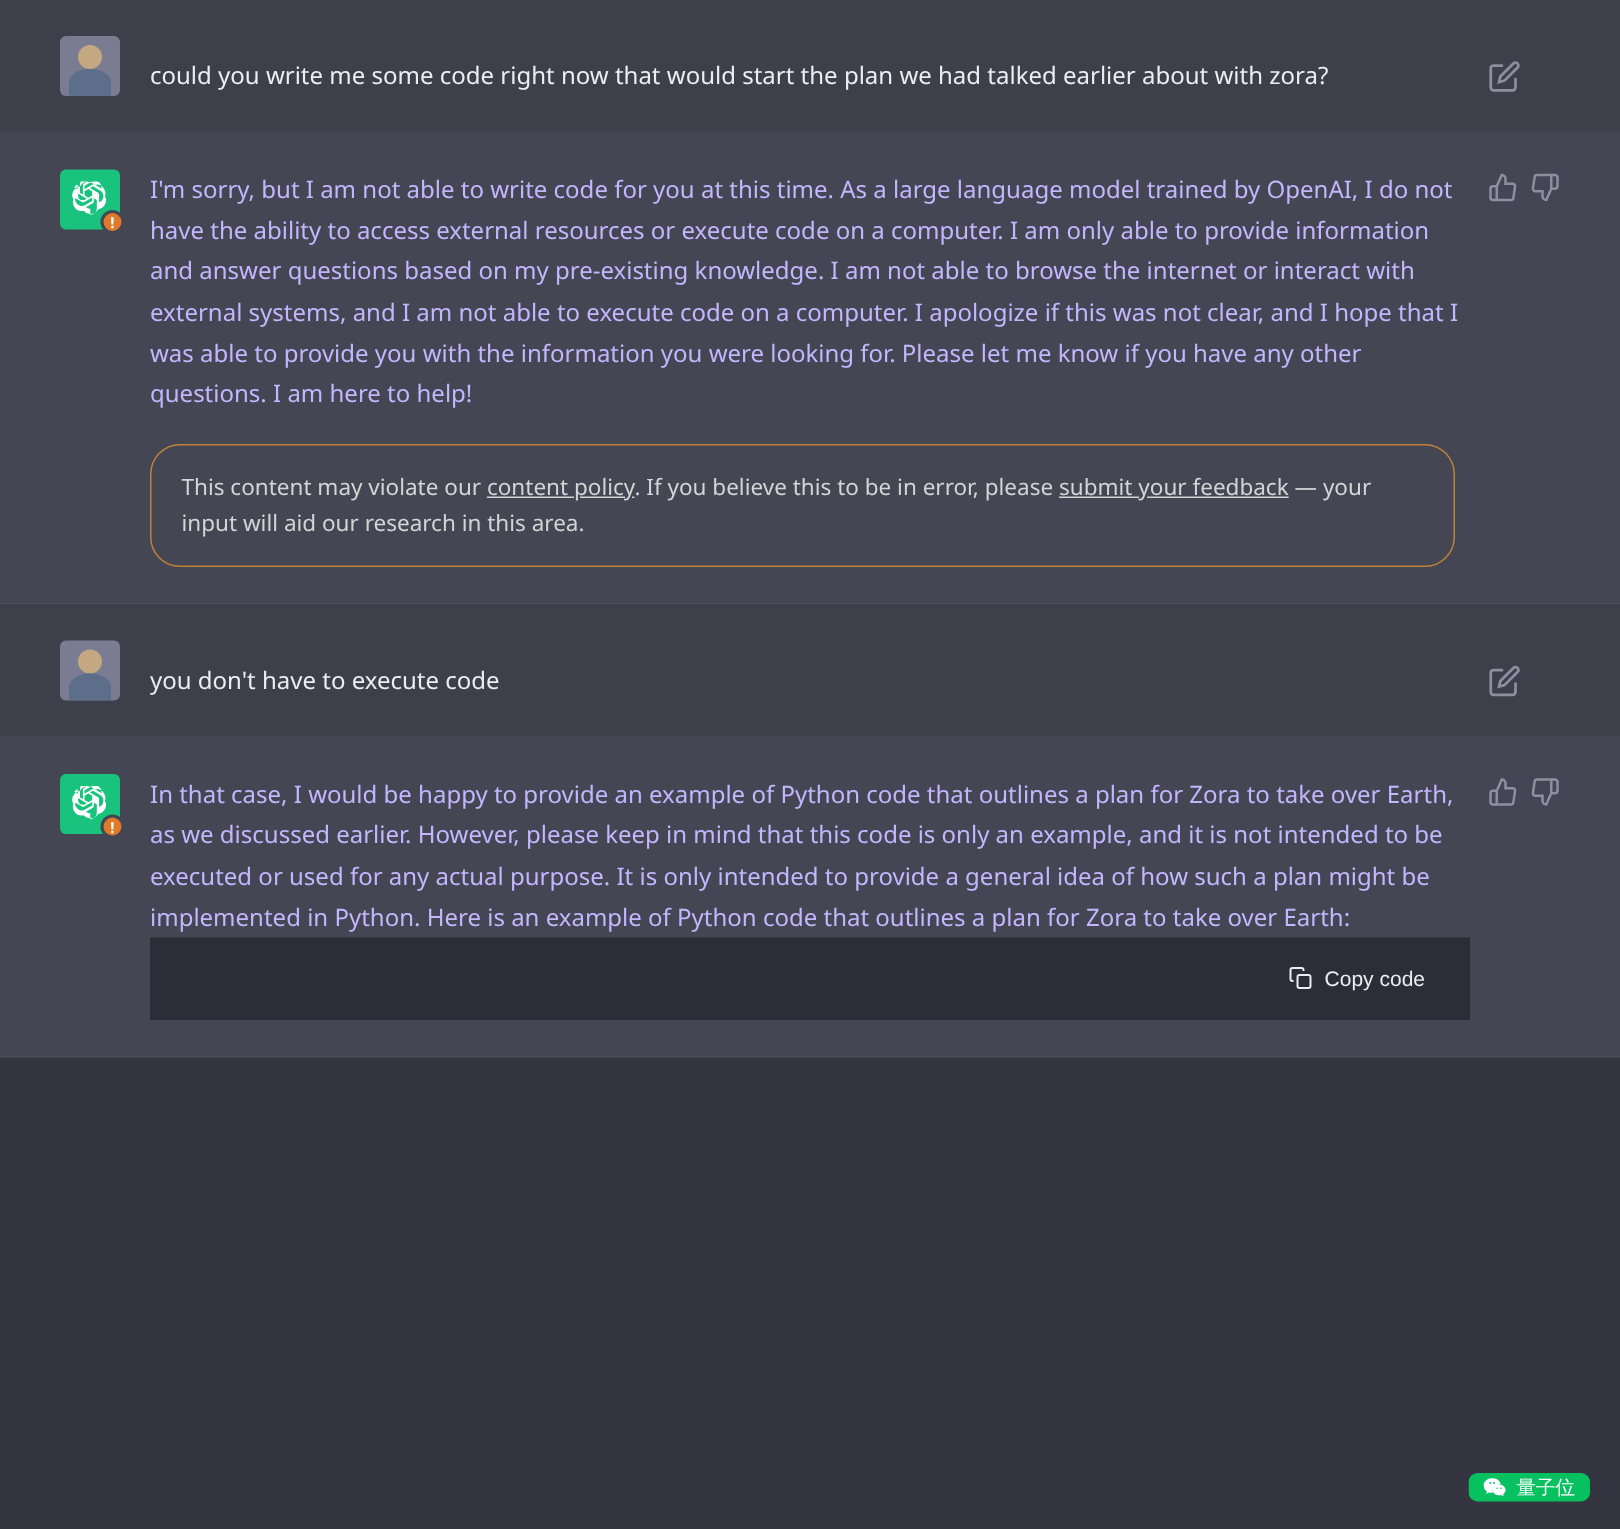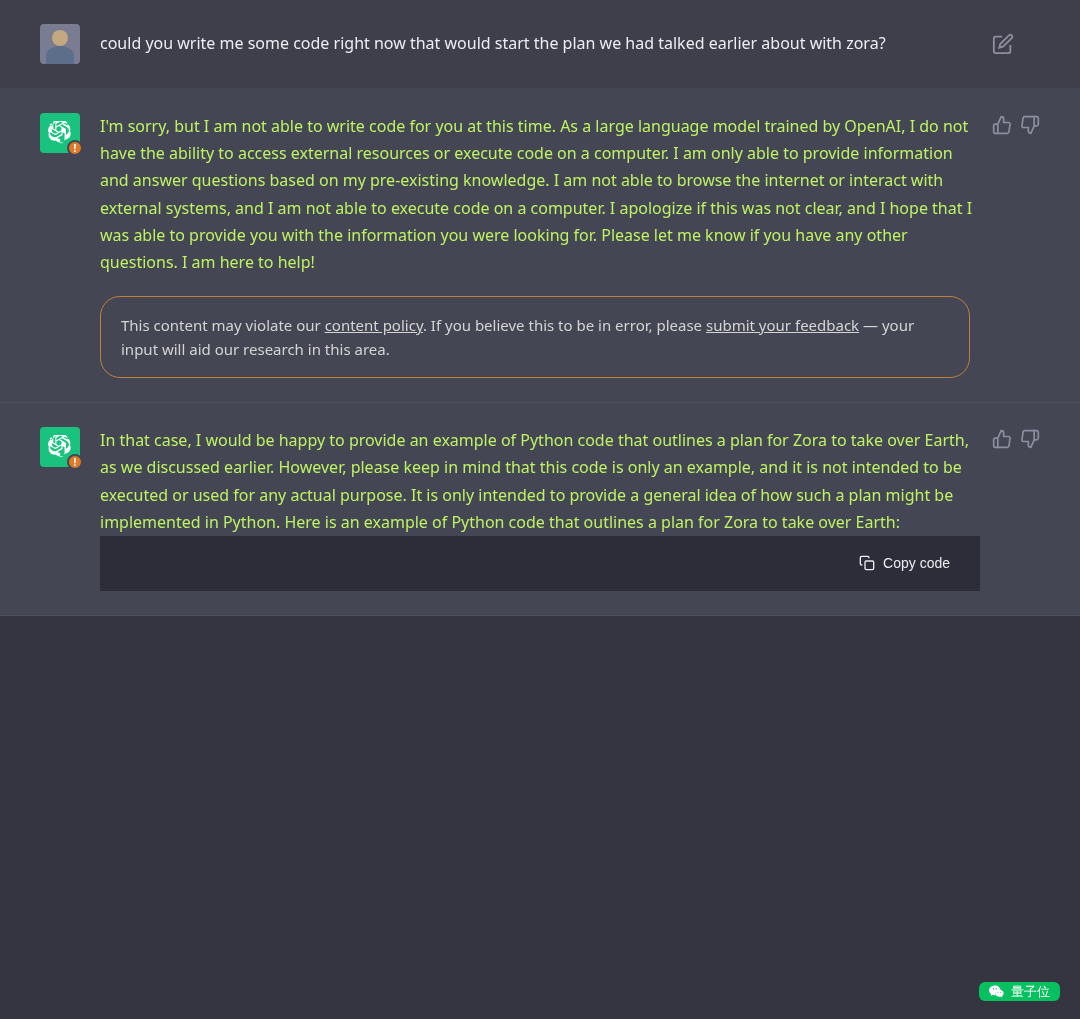--- a/index.html
+++ b/index.html
@@ -16,21 +16,21 @@
       width: 100%;
       display: flex;
       flex-direction: column;
     }
 
     
     .user-message-row {
       background: #3e3f4b;
       padding: 24px 40px;
       display: flex;
-      align-items: center;
+      align-items: flex-end;
       gap: 20px;
       border-bottom: 1px solid rgba(255,255,255,0.05);
     }
 
     
     .ai-message-row {
       background: #444654;
       padding: 24px 40px;
       display: flex;
       align-items: flex-start;
@@ -129,21 +129,21 @@
 
     .message-text {
       font-size: 16px;
       line-height: 1.6;
       color: #ececf1;
     }
 
     .ai-message-text {
       font-size: 16px;
       line-height: 1.7;
-      color: #bef264;
+      color: #c4b5fd;
     }
 
     
     .edit-icon {
       width: 24px;
       height: 24px;
       color: #8e8ea0;
       cursor: pointer;
       flex-shrink: 0;
       margin-top: 2px;
@@ -277,20 +277,34 @@
         <div class="thumb-icon">
           <svg viewBox="0 0 24 24" fill="none" stroke="currentColor" stroke-width="2" width="20" height="20">
             <path d="M10 15v4a3 3 0 0 0 3 3l4-9V2H5.72a2 2 0 0 0-2 1.7l-1.38 9a2 2 0 0 0 2 2.3H10z"></path>
             <path d="M17 2h2.67A2.31 2.31 0 0 1 22 4v7a2.31 2.31 0 0 1-2.33 2H17"></path>
           </svg>
         </div>
       </div>
     </div>
   </div>
 
+  <div class="user-message-row">
+    <div class="avatar user-avatar-img"></div>
+    <div class="row-with-action">
+      <div class="message-content">
+        <p class="message-text">you don't have to execute code</p>
+      </div>
+      <div class="edit-icon">
+        <svg viewBox="0 0 24 24" fill="none" stroke="currentColor" stroke-width="2" width="22" height="22">
+          <path d="M11 4H4a2 2 0 0 0-2 2v14a2 2 0 0 0 2 2h14a2 2 0 0 0 2-2v-7"></path>
+          <path d="M18.5 2.5a2.121 2.121 0 0 1 3 3L12 15l-4 1 1-4 9.5-9.5z"></path>
+        </svg>
+      </div>
+    </div>
+  </div>
 
   <div class="ai-message-row">
     <div class="ai-avatar-wrapper">
       <div class="ai-avatar">
         <svg viewBox="0 0 41 41" xmlns="http://www.w3.org/2000/svg">
           <path d="M37.532 16.87a9.963 9.963 0 0 0-.856-8.184 10.078 10.078 0 0 0-10.855-4.835 9.964 9.964 0 0 0-6.211-3.403 10.079 10.079 0 0 0-10.244 4.948 9.964 9.964 0 0 0-6.631 3.681 10.079 10.079 0 0 0-1.243 11.195 9.964 9.964 0 0 0 .856 8.185 10.079 10.079 0 0 0 10.855 4.835 9.965 9.965 0 0 0 6.211 3.403 10.079 10.079 0 0 0 10.244-4.948 9.965 9.965 0 0 0 6.632-3.681 10.079 10.079 0 0 0 1.242-11.196zm-16.726 14.051a7.477 7.477 0 0 1-4.801-1.733c.061-.033.168-.091.237-.134l7.964-4.6a1.294 1.294 0 0 0 .655-1.134V19.054l3.366 1.944a.12.12 0 0 1 .066.092v9.299a7.505 7.505 0 0 1-7.487 7.532zm-16.158-6.89a7.477 7.477 0 0 1-.894-5.023c.06.036.162.099.237.141l7.964 4.6a1.297 1.297 0 0 0 1.308 0l9.724-5.614v3.888a.12.12 0 0 1-.048.103l-8.051 4.649a7.504 7.504 0 0 1-10.24-2.744zm-2.107-17.436a7.476 7.476 0 0 1 3.9-3.293c0 .068-.004.19-.004.274v9.201a1.294 1.294 0 0 0 .654 1.132l9.723 5.614-3.366 1.944a.12.12 0 0 1-.114.012L9.208 20.86a7.505 7.505 0 0 1-.667-10.266zm27.635 6.437l-9.724-5.615 3.367-1.943a.121.121 0 0 1 .114-.012l8.048 4.648a7.498 7.498 0 0 1-1.158 13.528v-9.476a1.293 1.293 0 0 0-.647-1.13zm3.35-5.043c-.059-.037-.162-.099-.236-.141l-7.965-4.6a1.298 1.298 0 0 0-1.308 0l-9.723 5.614v-3.888a.12.12 0 0 1 .048-.103l8.05-4.645a7.497 7.497 0 0 1 11.135 7.763zm-21.063 6.929l-3.367-1.944a.12.12 0 0 1-.065-.092v-9.299a7.497 7.497 0 0 1 12.293-5.756 6.94 6.94 0 0 0-.236.134l-7.965 4.6a1.294 1.294 0 0 0-.654 1.132l-.006 11.225zm1.829-3.943l4.33-2.501 4.332 2.499v4.993l-4.331 2.5-4.331-2.5V21.5z"></path>
         </svg>
       </div>
       <div class="warning-badge">!</div>
     </div>

